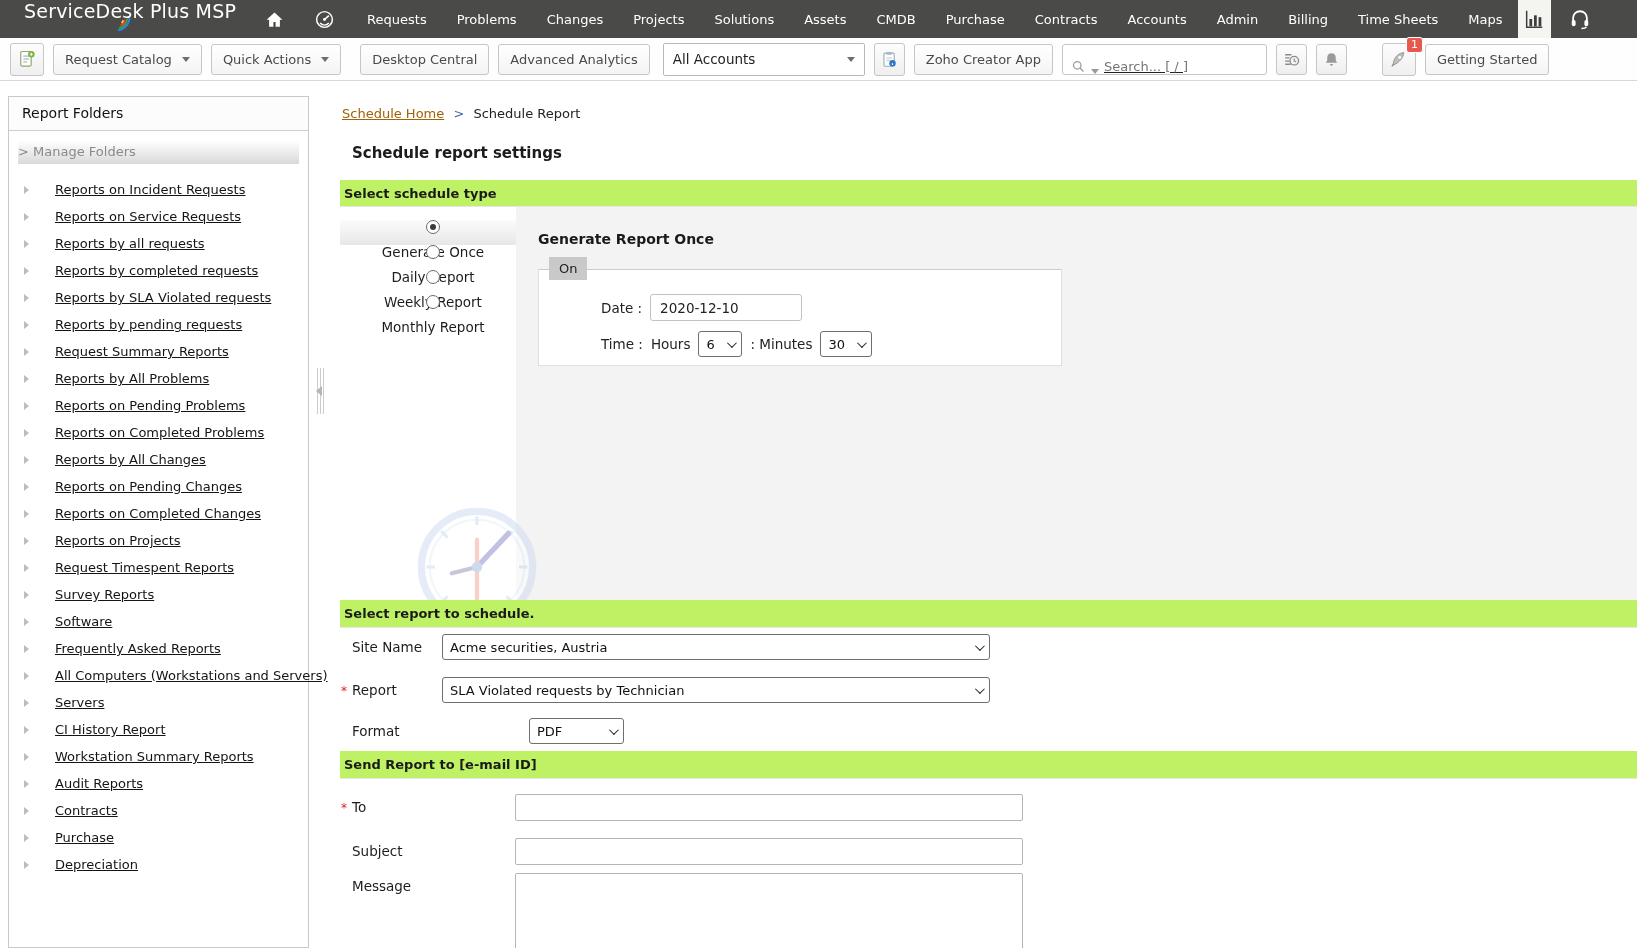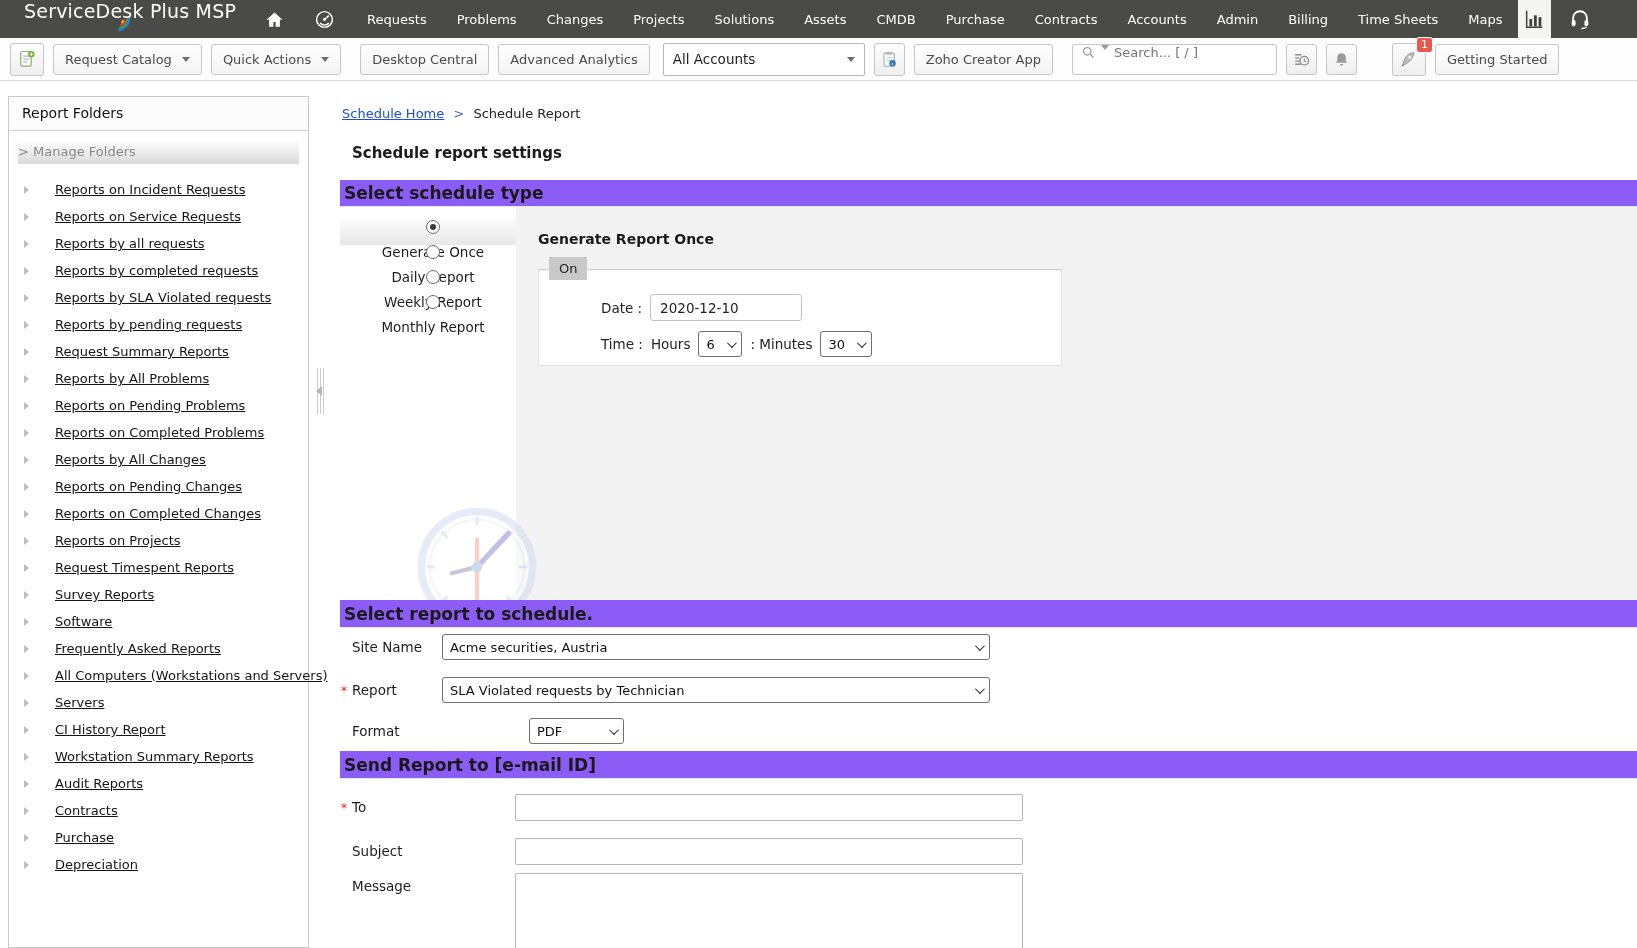--- a/index.html
+++ b/index.html
@@ -28,21 +28,21 @@
     display:inline-flex; align-items:center; padding:0 11px; gap:10px; cursor:pointer; white-space:nowrap; }
   .tb-icon-btn { width:34px; height:33px; border:1px solid #c6c6c6; border-radius:3px;
     background:linear-gradient(#fdfdfd,#efefef); display:inline-flex; align-items:center;
     justify-content:center; cursor:pointer; position:relative; }
   .caret { width:0; height:0; border-top:5px solid #6e6e6e; border-left:4px solid transparent;
     border-right:4px solid transparent; }
   .acct-select { width:202px; height:33px; border:1px solid #b9b9b9; border-radius:2px;
     background:#fff; display:inline-flex; align-items:center; justify-content:space-between;
     padding:0 9px; font-size:13.5px; color:#222; cursor:pointer; margin-left:4px; }
   .searchbox { width:205px; height:31px; border:1px solid #c6c6c6; border-radius:3px;
-    background:#fff; display:inline-flex; align-items:flex-start; padding:0 8px; gap:5px; margin-left:10px; }
+    background:#fff; display:inline-flex; align-items:flex-end; padding:0 8px; gap:5px; margin-left:0;text-decoration:underline; }
   .searchbox input { border:0; outline:none; flex:1; font-size:13px; color:#555; min-width:0;
     font-family:inherit; background:transparent; }
   .badge { position:absolute; top:-7px; right:-8px; background:#e8594d; color:#fff;
     font-size:11px; line-height:14px; padding:0 4px; border-radius:3px; border:1px solid #fff; }
   .gap-l { margin-left:10px; } .gap-xl { margin-left:26px; }
 
   
   .sidebar { position:absolute; left:8px; top:96px; width:301px; bottom:0;
     background:#fff; border:1px solid #c9c9c9; }
   .sb-title { height:34px; line-height:33px; padding-left:13px; font-size:14px; color:#111;
@@ -58,27 +58,27 @@
 
   
   .grip { position:absolute; left:317px; top:368px; width:9px; height:46px;
     background:repeating-linear-gradient(90deg,#cccccc 0 1px,#ffffff 1px 3px); cursor:pointer; }
   .grip:after { content:""; position:absolute; left:-1px; top:18px; width:0; height:0;
     border-right:6px solid #b5b5b5; border-top:5px solid transparent; border-bottom:5px solid transparent; }
 
   
   .main { position:absolute; left:340px; top:96px; right:0; bottom:0; font-size:13.5px; }
   .breadcrumb { padding:10px 0 0 2px; font-size:13px; }
-  .bc-link { color:#1d4ed8; text-decoration:underline; cursor:pointer; }
+  .bc-link { color:#a16207; text-decoration:underline; cursor:pointer; }
   .bc-sep { color:#4466aa; margin:0 5px; }
   .page-title { margin:23px 0 0 12px; font-size:15px; font-weight:bold; color:#1c1c1c; }
 
   .sched-wrap { margin-top:18px; background:#f3f3f3; height:420px; overflow:hidden; }
-  .sec-header { height:27px; line-height:27px; padding-left:4px; font-size:17px;
-    font-weight:bold; color:#1a1a1a; background:#8b5cf6; border-bottom:1px solid #e6e6e6; }
+  .sec-header { height:27px; line-height:27px; padding-left:4px; font-size:13px;
+    font-weight:bold; color:#1a1a1a; background:#bef264; border-bottom:1px solid #e6e6e6; }
   .sched-body { position:relative; height:393px; display:flex; }
   .radio-col { width:176px; background:#fff; height:100%; padding-top:13px; }
   .radio-row { height:25px; display:flex; align-items:center; gap:10px; padding-left:10px;
     font-size:13.5px; color:#1c1c1c; cursor:pointer;flex-direction:column; }
   .radio-row.selected { background:linear-gradient(#fbfbfb,#e7e7e7); }
   .rb { width:14px; height:14px; border:1px solid #6b6b6b; border-radius:50%; background:#fff;
     flex:0 0 auto; position:relative; }
   .rb.on:after { content:""; position:absolute; left:3px; top:3px; width:6px; height:6px;
     border-radius:50%; background:#3a3a3a; }
 

